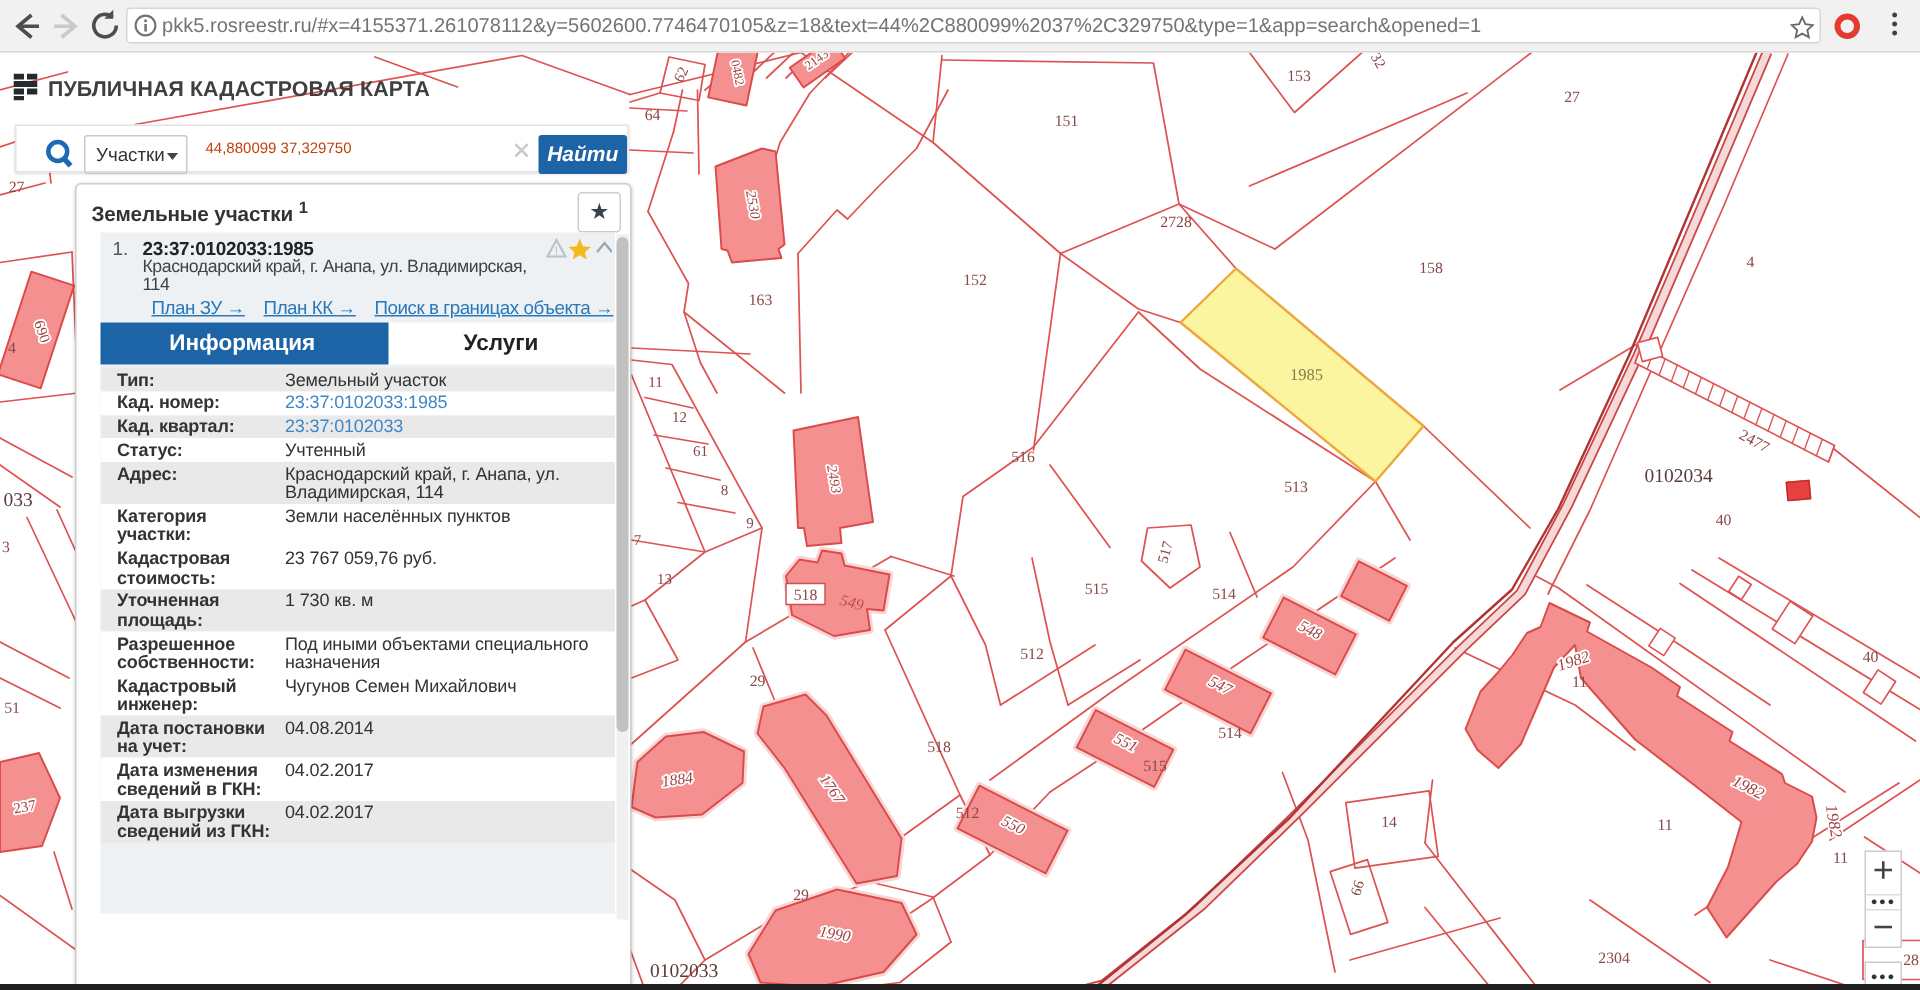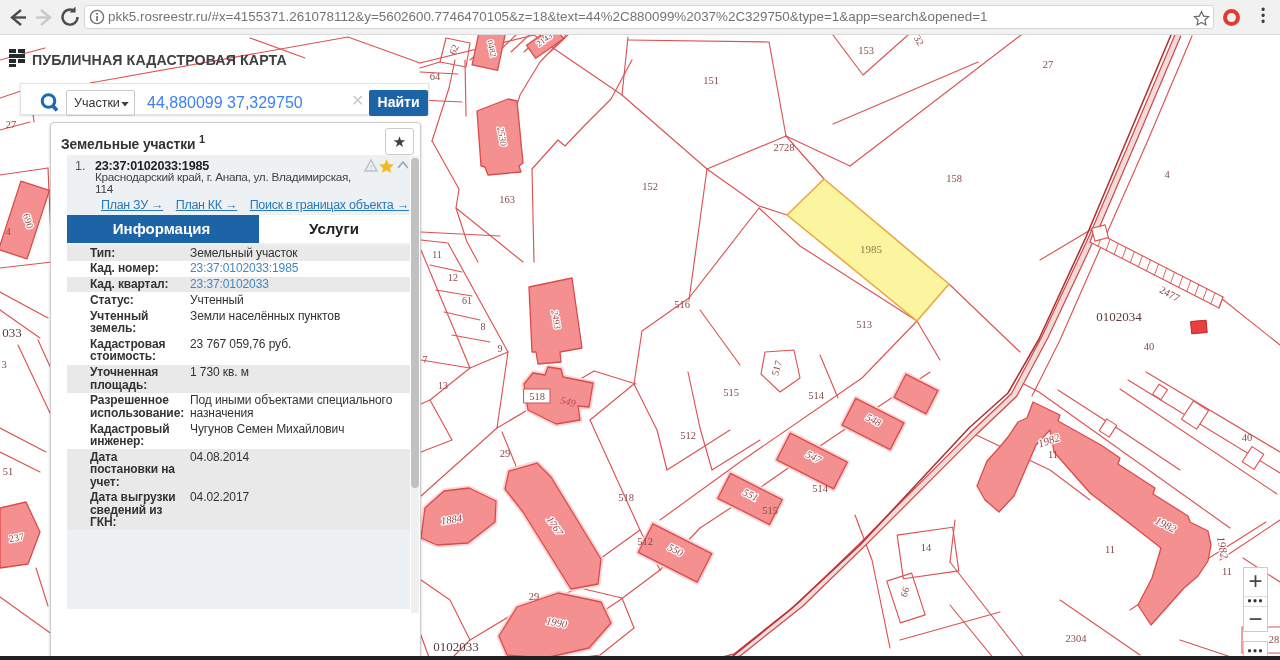--- a/index.html
+++ b/index.html
@@ -4,42 +4,42 @@
 html,body{margin:0;padding:0;}
 body{width:1280px;height:660px;overflow:hidden;background:#fff;font-family:"Liberation Sans",sans-serif;position:relative;}
 #bbar{position:absolute;left:0;top:0;width:1280px;height:35px;background:#f1f1f1;border-bottom:1px solid #d9d9d9;box-sizing:border-box;}
 #urlpill{position:absolute;left:84px;top:5px;width:1130px;height:24px;background:#fff;border:1px solid #d6d6d6;border-radius:3px;box-sizing:border-box;}
 .navicon{position:absolute;top:3px;width:28px;height:28px;color:#505050;}
 #urltext{position:absolute;left:108px;top:9px;font-size:13.4px;color:#737373;letter-spacing:0px;white-space:nowrap;}
 #map{position:absolute;left:0;top:35px;width:1280px;height:625px;}
 #taskbar{position:absolute;left:0;top:656px;width:1280px;height:4px;background:#202020;}
 #hdr{position:absolute;left:32px;top:52px;font-size:14.2px;font-weight:bold;color:#3f3f41;letter-spacing:.1px;}
 #logo{position:absolute;left:9px;top:49px;width:16px;height:18px;}
-#sbar{position:absolute;left:20px;top:83px;width:409px;height:32px;background:#fff;border:1px solid #e3e3e3;box-shadow:0 1px 2px rgba(0,0,0,.15);box-sizing:border-box;}
+#sbar{position:absolute;left:10px;top:83px;width:409px;height:32px;background:#fff;border:1px solid #e3e3e3;box-shadow:0 1px 2px rgba(0,0,0,.15);box-sizing:border-box;}
 #drop{position:absolute;left:45px;top:6px;width:69px;height:26px;border:1px solid #c9c9c9;border-radius:2px;box-sizing:border-box;font-size:12.5px;color:#333;}
-#srch{position:absolute;left:126px;top:10px;font-size:16px;color:#3b82f6;}
+#srch{position:absolute;left:126px;top:10px;font-size:10px;color:#c2410c;}
 #clr{position:absolute;left:330px;top:7px;font-size:16px;color:#c9c9c9;}
-#btn{position:absolute;right:0px;top:6px;width:59px;height:26px;background:#1d64a7;color:#fff;font-weight:bold;font-size:14px;text-align:center;line-height:25px;border-radius:2px;}
+#btn{position:absolute;right:0px;top:6px;width:59px;height:26px;background:#1d64a7;color:#fff;font-weight:bold;font-size:14px;text-align:center;line-height:25px;border-radius:2px;font-style:italic;}
 #panel{position:absolute;left:50px;top:122px;width:371px;height:620px;background:#fff;border:1px solid #ccc;border-radius:4px;box-shadow:0 1px 3px rgba(0,0,0,.2);box-sizing:border-box;}
 #ptitle{position:absolute;left:10px;top:10px;font-size:13.8px;font-weight:bold;color:#333;letter-spacing:-0.1px;}
 #ptitle sup{font-size:11px;font-weight:bold;}
 #fav{position:absolute;right:6px;top:5px;width:27px;height:25px;border:1px solid #ccc;border-radius:3px;text-align:center;line-height:25px;font-size:15px;color:#39424a;}
 #item{position:absolute;left:16px;top:32px;width:343px;height:454px;background:#eef1f4;overflow:hidden;}
 #inum{position:absolute;left:8px;top:4px;font-size:12.6px;color:#555;}
 #ikn{position:absolute;left:28px;top:4px;font-size:12.6px;font-weight:bold;color:#222;letter-spacing:-0.2px;}
 #iaddr{position:absolute;left:28px;top:16px;font-size:11.8px;color:#424242;line-height:12.3px;width:262px;letter-spacing:-0.3px;}
 #iicons{position:absolute;right:2px;top:3px;}
 #ilinks{position:absolute;left:34px;top:43px;font-size:12.5px;letter-spacing:-0.3px;white-space:nowrap;}
 #ilinks a{color:#2878ba;text-decoration:underline;margin-right:12.5px;}
 #tabs{position:absolute;left:-3px;top:60px;width:346px;height:28px;background:#fff;}
 #tab1{position:absolute;left:0;top:0;width:195px;height:28px;background:#1d64a7;color:#fff;font-size:15px;font-weight:bold;text-align:center;line-height:28px;}
 #tab2{position:absolute;left:195px;top:0;width:150px;height:28px;color:#222;font-size:15px;font-weight:bold;text-align:center;line-height:28px;}
 table.info{position:absolute;left:0px;top:90px;width:343px;border-collapse:collapse;font-size:12px;color:#333;table-layout:fixed;letter-spacing:-0.1px;}
 table.info td{padding:1.7px 0 1.7px 0;vertical-align:top;line-height:12.4px;}
-table.info td.l{width:123px;padding-left:23px;font-weight:bold;padding-right:2px;box-sizing:border-box;}
+table.info td.l{width:123px;padding-left:11px;font-weight:bold;padding-right:2px;box-sizing:border-box;}
 table.info td.v{padding-left:0px;}
 table.info tr{background:#fff;} table.info tr.g{background:#e9e9e9;}
 table.info a{color:#3f87c4;text-decoration:none;}
 #sbtrack{position:absolute;right:1px;top:33px;width:8px;height:457px;background:#f0f0f0;}
 #sbthumb{position:absolute;right:1px;top:35px;width:8px;height:330px;background:#c1c1c1;border-radius:4px;}
 .mctl{position:absolute;width:25px;background:#fff;border:1px solid #ccc;box-sizing:border-box;text-align:center;color:#444;}
 </style></head>
 <body>
 
 <div id="map">
@@ -400,43 +400,51 @@
             <td class="v"><a href="#">23:37:0102033:1985</a></td>
           </tr>
       <tr class="g">
             <td class="l">Кад. квартал:</td>
             <td class="v"><a href="#">23:37:0102033</a></td>
           </tr>
       <tr>
             <td class="l">Статус:</td>
             <td class="v">Учтенный</td>
           </tr>
-      <tr>
-            <td class="l">Учтенный земель:</td>
+      <tr class="g">
+            <td class="l">Адрес:</td>
+            <td class="v">Краснодарский край, г. Анапа, ул.<br>Владимирская, 114</td>
+          </tr>
+      <tr>
+            <td class="l">Категория участки:</td>
             <td class="v">Земли населённых пунктов</td>
           </tr>
       <tr>
             <td class="l">Кадастровая стоимость:</td>
             <td class="v">23 767 059,76 руб.</td>
           </tr>
       <tr class="g">
             <td class="l">Уточненная площадь:</td>
             <td class="v">1 730 кв. м</td>
           </tr>
       <tr>
-            <td class="l">Разрешенное использование:</td>
+            <td class="l">Разрешенное собственности:</td>
             <td class="v">Под иными объектами специального<br>назначения</td>
           </tr>
       <tr>
             <td class="l">Кадастровый инженер:</td>
             <td class="v">Чугунов Семен Михайлович</td>
           </tr>
       <tr class="g">
             <td class="l">Дата постановки на учет:</td>
             <td class="v">04.08.2014</td>
+          </tr>
+      <tr>
+            <td class="l">Дата изменения сведений в ГКН:</td>
+            <td class="v">04.02.2017</td>
           </tr>
       <tr class="g">
             <td class="l">Дата выгрузки сведений из ГКН:</td>
             <td class="v">04.02.2017</td>
           </tr>
     </tbody>
       </table>
   </div>
   <div id="sbtrack"></div>
   <div id="sbthumb"></div>

